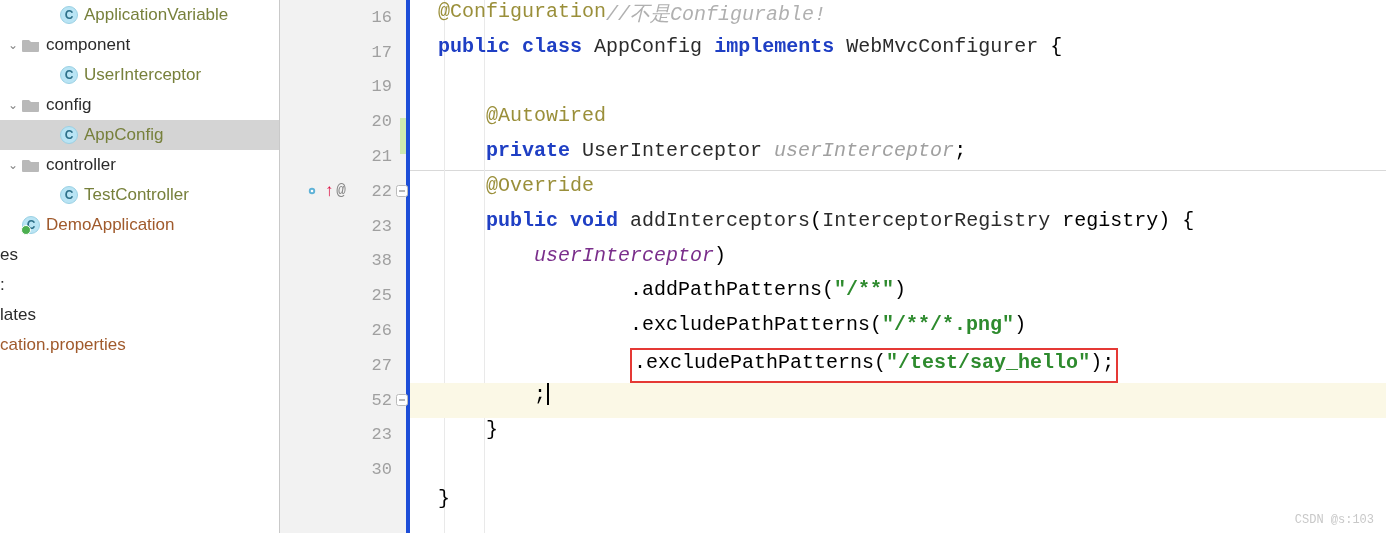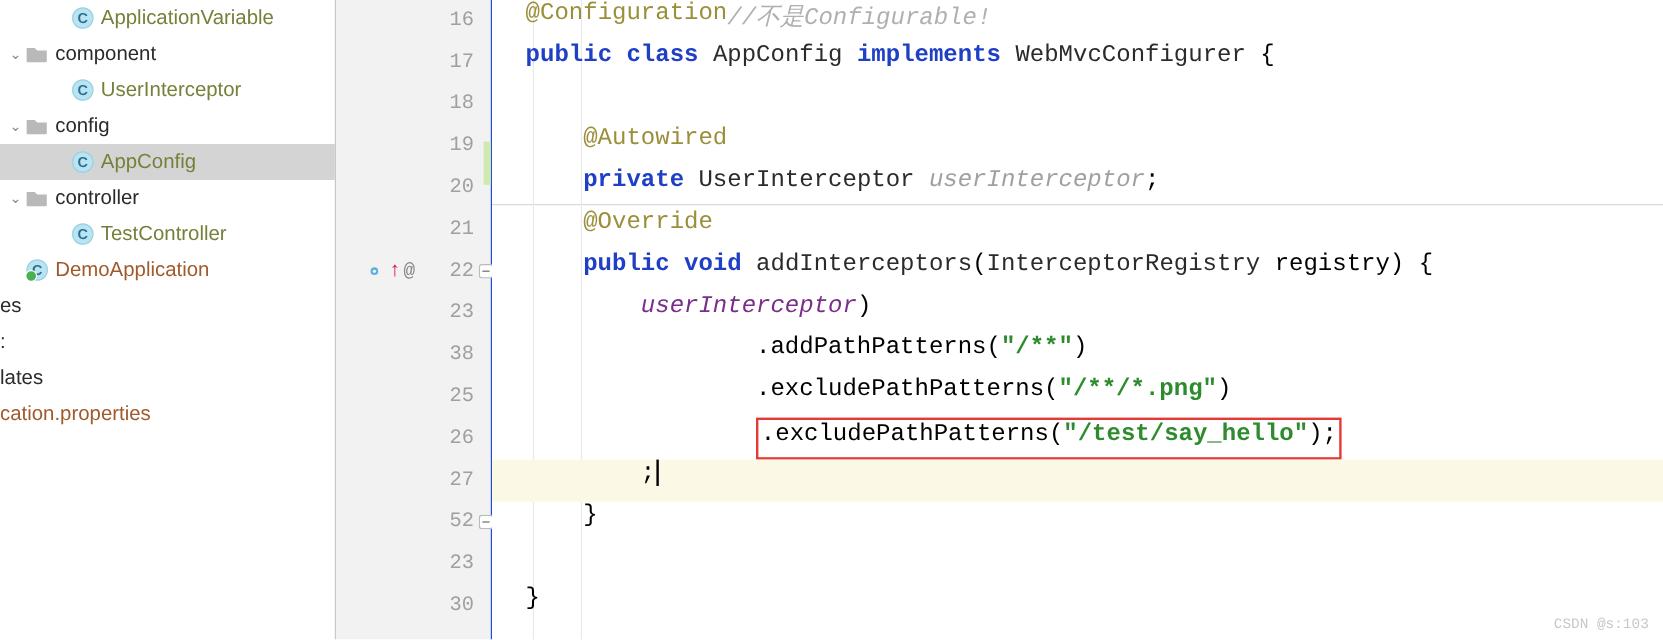--- a/index.html
+++ b/index.html
@@ -16,21 +16,21 @@
   .chevron { display:inline-block; width:14px; text-align:center; color:#888; font-size:12px; margin-right:2px; }
   .indent0 { padding-left: 0px; }
   .indent1 { padding-left: 6px; }
   .indent2 { padding-left: 44px; }
   .folder-icon { width:18px; height:14px; display:inline-block; margin-right:6px; }
   .folder-icon svg { width:18px; height:14px; display:block; }
   .class-icon { width:18px; height:18px; border-radius:50%; background:#b9e4f4; color:#2e7089; font-weight:bold; font-size:12px; display:inline-flex; align-items:center; justify-content:center; margin-right:6px; position:relative; border:1px solid #9bd1e4; }
   .class-icon.green-badge::after { content:""; position:absolute; width:8px; height:8px; border-radius:50%; background:#4caf50; border:1px solid #fff; bottom:-2px; left:-2px; }
   .cut { overflow:hidden; }
   
-  .gutter { width: 130px; height: 100%; background: #f2f2f2; border-right: 1px solid #1d4ed8; position: relative; }
+  .gutter { width: 130px; height: 100%; background: #f2f2f2; border-right: 4px solid #1d4ed8; position: relative; }
   .gutter-highlight { position:absolute; right:0; width:6px; background:#cfeab0; height:36px; top:118px; }
   .gline { height: 34.8px; display:flex; align-items:center; justify-content:flex-end; padding-right: 14px; color:#a0a0a0; font-size:17px; font-family: Consolas, "Courier New", monospace; position:relative; }
   .gline .marks { position:absolute; left:28px; display:flex; align-items:center; gap:2px; }
   .gline .marks .ov { width:14px; height:14px; }
   .gline .marks .at { color:#888; font-size:16px; }
   .gline .fold { position:absolute; right:-2px; top:50%; transform:translateY(-50%); width:12px; height:12px; }
   .gline .fold svg { width:12px; height:12px; display:block; }
   
   .code { flex:1; height:100%; background:#fff; font-family: Consolas, "Courier New", monospace; font-size:20px; position:relative; }
   .cline { height:34.8px; display:flex; white-space:pre; padding-left:4px; position:relative; }
@@ -128,23 +128,20 @@
   <div class="gutter">
     <div class="gutter-highlight"></div>
     <div id="gutter-lines">
         <div class="gline">
           <span>16</span>
         </div>
         <div class="gline">
           <span>17</span>
         </div>
         <div class="gline">
-          <span>18</span>
-        </div>
-        <div class="gline">
           <span>19</span>
         </div>
         <div class="gline">
           <span>20</span>
         </div>
         <div class="gline">
           <span>21</span>
         </div>
         <div class="gline">
           <span class="marks">

